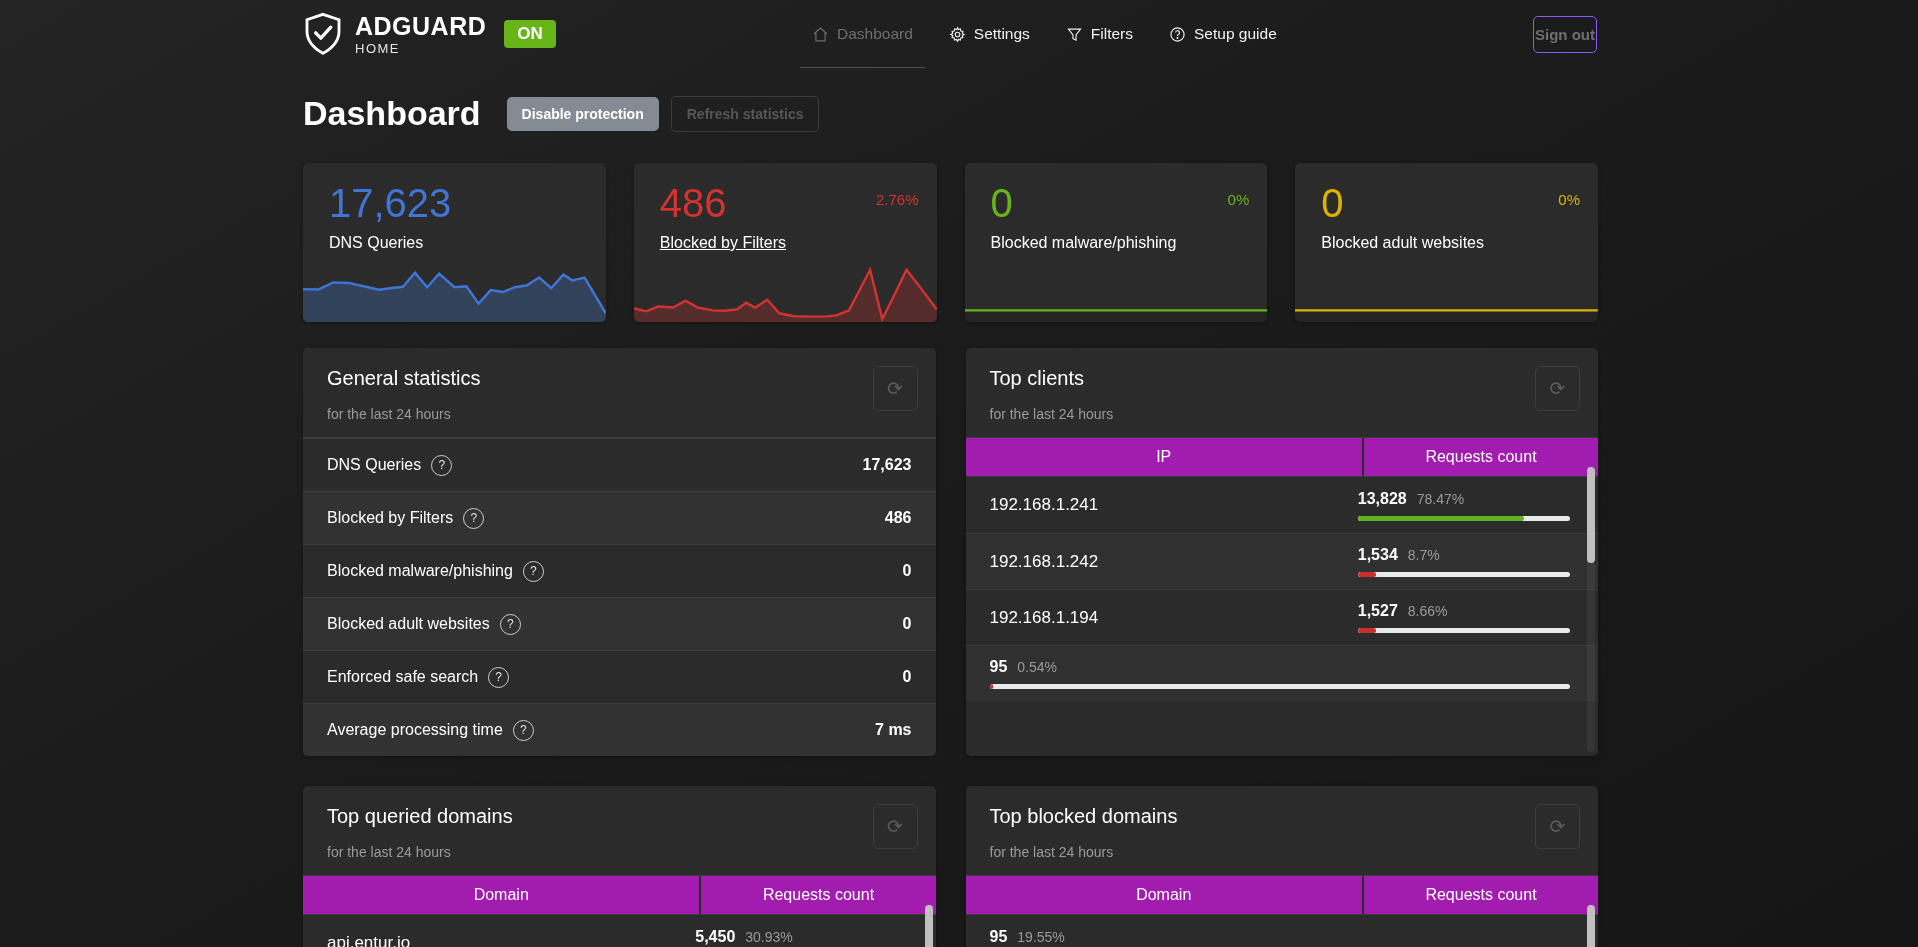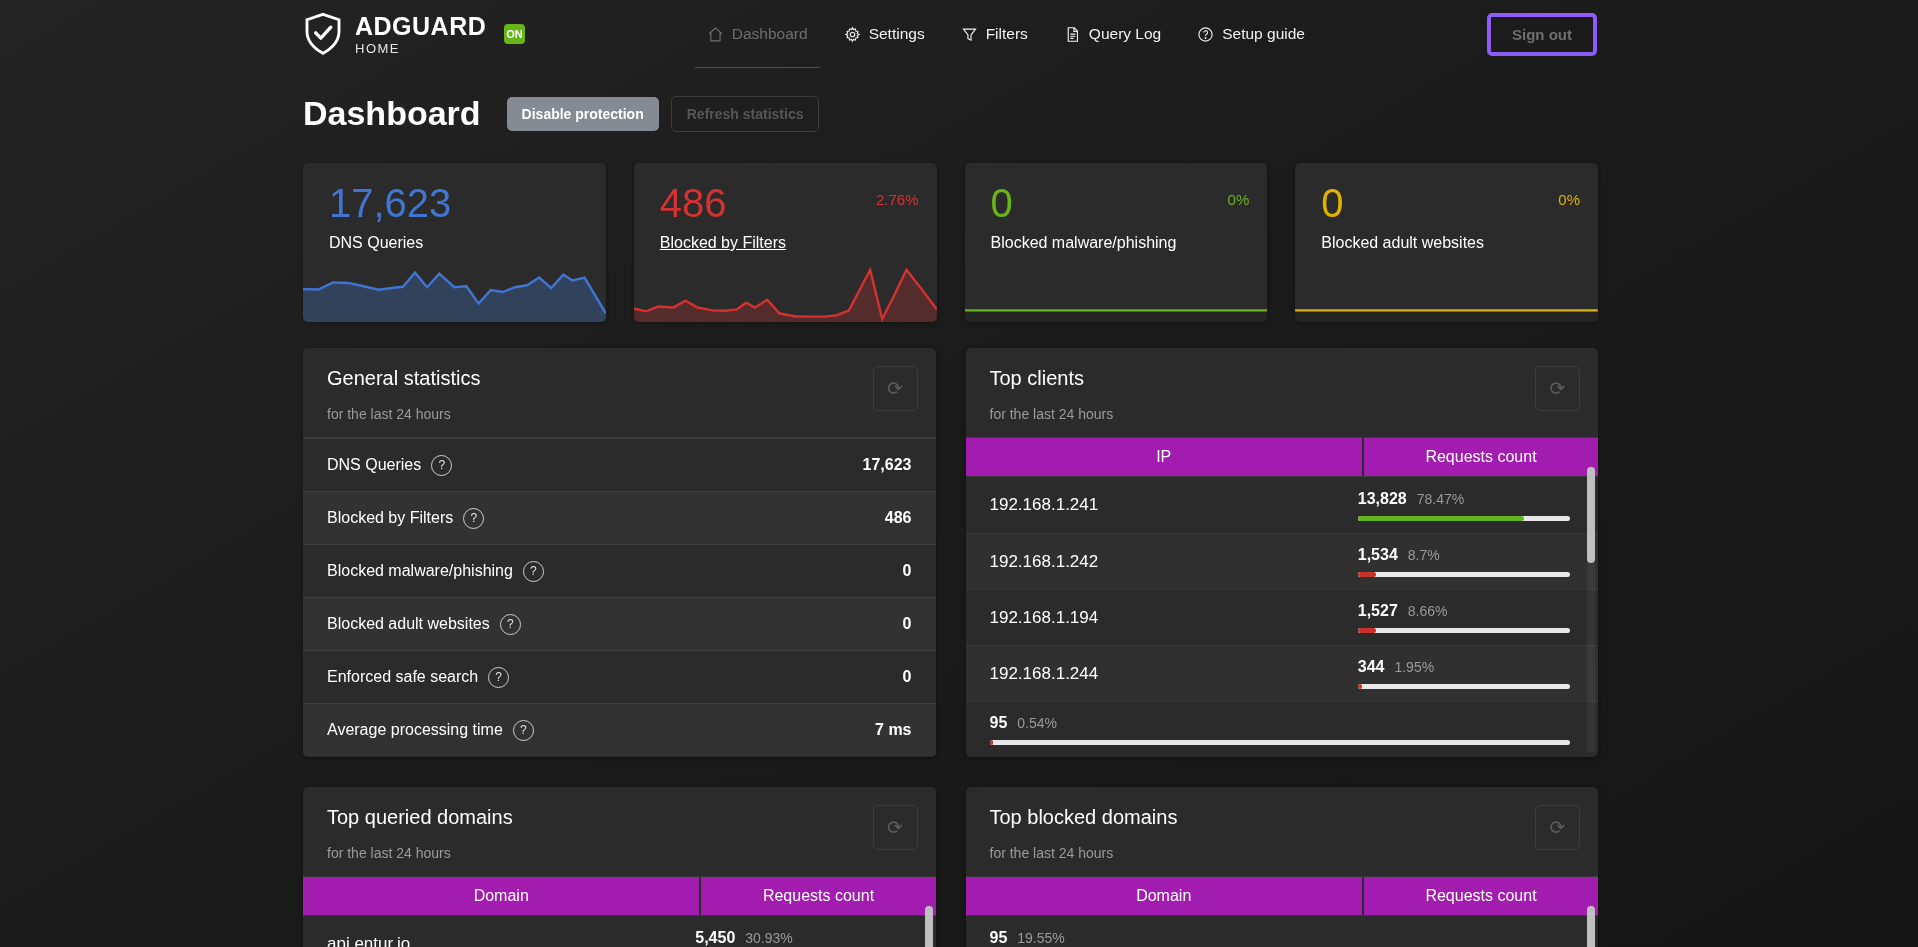--- a/index.html
+++ b/index.html
@@ -16,38 +16,38 @@
     display: flex;
     align-items: center;
     padding: 0 321px 0 303px;
   }
   .brand { display: flex; align-items: center; gap: 12px; }
   .brand-shield { width: 40px; height: 44px; }
   .brand-text { line-height: 1; }
   .brand-name { font-size: 25px; font-weight: bold; letter-spacing: .5px; color: #fff; }
   .brand-sub { font-size: 13px; letter-spacing: 1.5px; color: #e3e3e3; margin-top: 3px; }
   .on-badge {
-    background: #67b519; color: #fff; font-size: 11px; font-weight: bold;
-    padding: 4px 2px; border-radius: 4px; margin-left: 6px;
+    background: #67b519; color: #fff; font-size: 17px; font-weight: bold;
+    padding: 4px 13px; border-radius: 4px; margin-left: 6px;
   }
   nav { display: flex; align-items: center; gap: 8px; margin: 0 auto; height: 100%; }
   .nav-item {
     display: flex; align-items: center; gap: 8px; height: 100%;
     padding: 0 14px; font-size: 15.5px; color: #f1f1f1;
     text-decoration: none; cursor: pointer; position: relative; white-space: nowrap;
   }
   .nav-item svg { width: 17px; height: 17px; stroke: currentColor; fill: none; stroke-width: 1.6; }
   .nav-item.active { color: #6e6e6e; }
   .nav-item.active::after {
     content: ""; position: absolute; left: 2px; right: 2px; bottom: 0;
     height: 1px; background: #4f4f4f;
   }
   .signout-btn {
-    background: transparent; border: 4px solid #8b5cf6; color: #6f6f6f;
-    font-size: 15px; padding: 9px 21px; border-radius: 5px; cursor: pointer;
+    background: transparent; border: 1px solid #8b5cf6; color: #6f6f6f;
+    font-size: 15px; padding: 9px 1px; border-radius: 5px; cursor: pointer;
     font-family: inherit; font-weight: bold;
   }
 
   
   main { width: 1295px; margin: 0 auto 0 303px; }
   .title-row { display: flex; align-items: center; gap: 12px; margin-top: 26px; }
   .title-row h1 { font-size: 34px; font-weight: 600; margin-right: 14px; }
   .btn-solid {
     background: #848b93; border: none; color: #fff; font-weight: bold;
     font-size: 14px; padding: 9px 15px; border-radius: 5px; cursor: pointer; font-family: inherit;
@@ -155,27 +155,20 @@
       <span>Settings</span>
     </a>
     <a class="nav-item">
       <svg viewBox="0 0 24 24">
           <path d="M3.5 4.5 H20.5 L14.2 12.5 V20 L9.8 17.8 V12.5 Z"></path>
         </svg>
       <span>Filters</span>
     </a>
     <a class="nav-item">
       <svg viewBox="0 0 24 24">
-          <path d="M6 2.5 H14.5 L19 7 V21.5 H6 Z M14 3 V7.5 H18.5"></path>
-          <path d="M9 11.5 H16 M9 14.5 H16 M9 17.5 H13.5"></path>
-        </svg>
-      <span>Query Log</span>
-    </a>
-    <a class="nav-item">
-      <svg viewBox="0 0 24 24">
           <circle cx="12" cy="12" r="9.3"></circle>
           <path d="M9.3 9.2 a2.8 2.8 0 1 1 3.9 2.8 c-.9 .4 -1.2 1 -1.2 2"></path>
           <circle cx="12" cy="17.1" r="0.6" fill="currentColor"></circle>
         </svg>
       <span>Setup guide</span>
     </a>
   </nav>
 
   <button class="signout-btn">Sign out</button>
 </header>
@@ -319,32 +312,20 @@
       <div class="count-line">
         <span class="t-count">1,527</span>
         <span class="t-pct">8.66%</span>
       </div>
       <div class="bar">
                 <div class="bar-fill" style="width: 8.66%; background: rgb(201, 48, 44);"></div>
               </div>
     </div>
   </div>
 
-  <div class="trow">
-    <div class="t-name">192.168.1.244</div>
-    <div class="t-right">
-      <div class="count-line">
-        <span class="t-count">344</span>
-        <span class="t-pct">1.95%</span>
-      </div>
-      <div class="bar">
-                <div class="bar-fill" style="width: 1.95%; background: rgb(201, 48, 44);"></div>
-              </div>
-    </div>
-  </div>
 
   <div class="trow">
     <div class="t-right">
       <div class="count-line">
         <span class="t-count">95</span>
         <span class="t-pct">0.54%</span>
       </div>
       <div class="bar">
                 <div class="bar-fill" style="width: 0.54%; background: rgb(201, 48, 44);"></div>
               </div>

